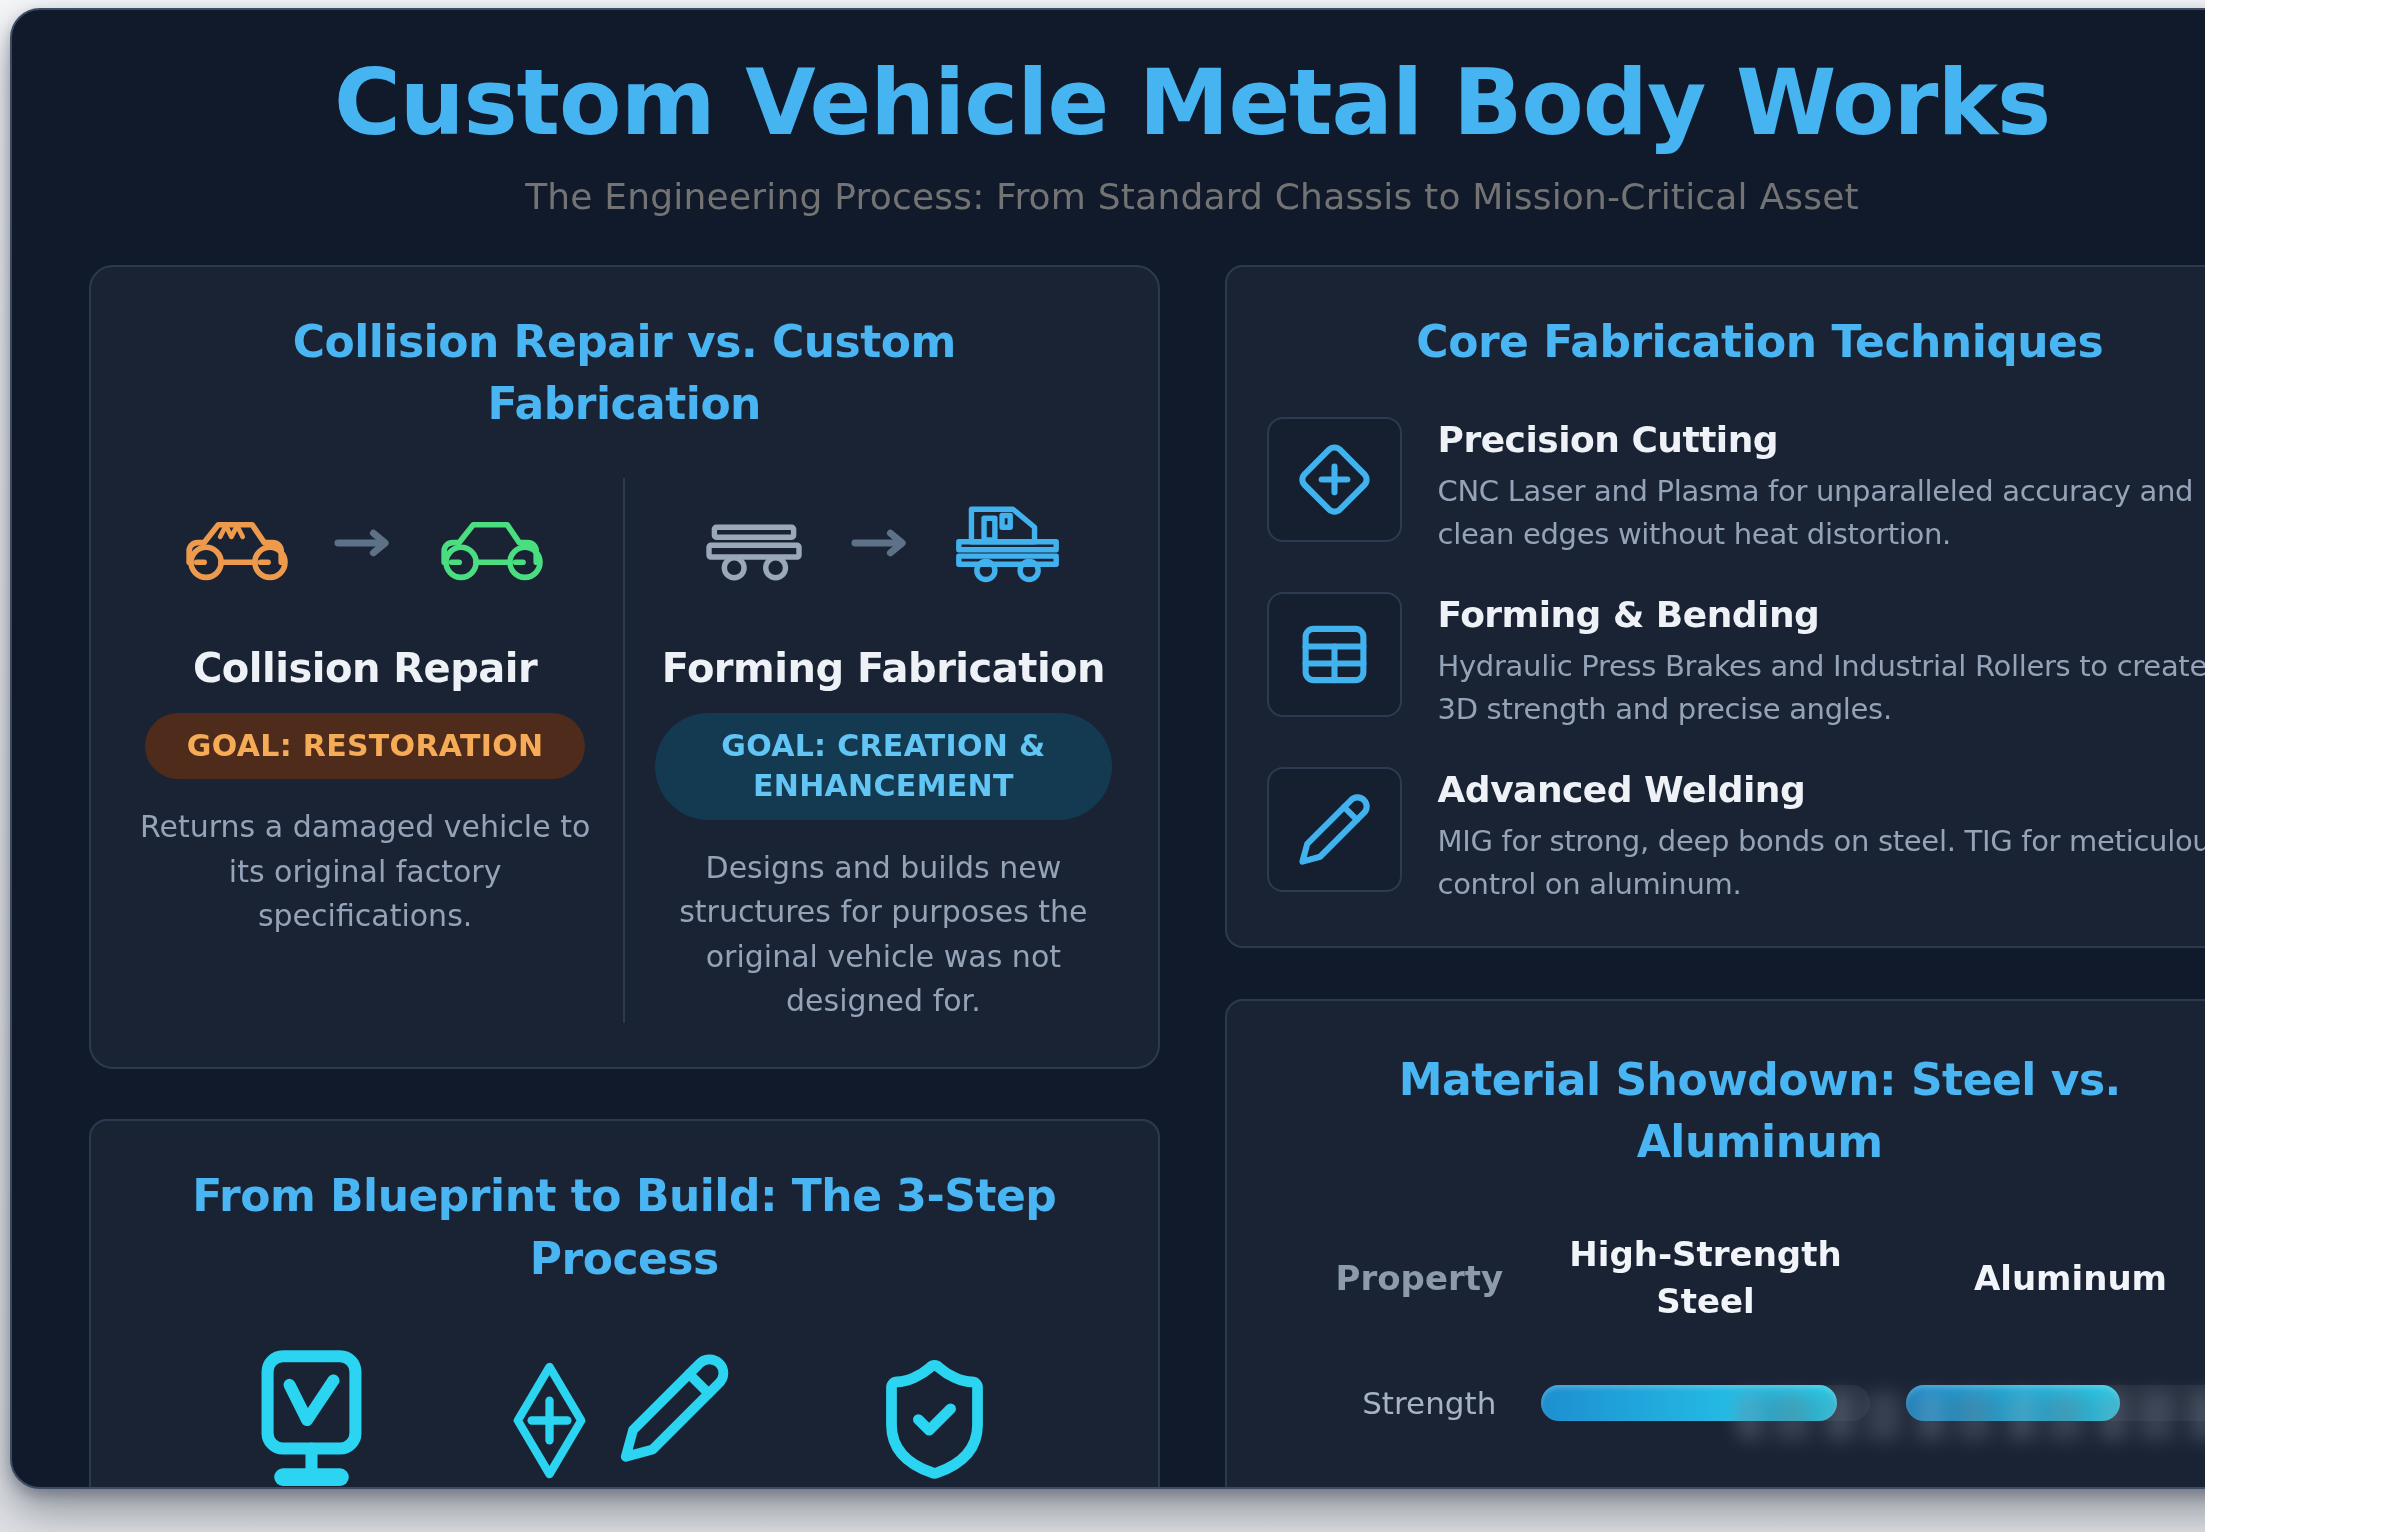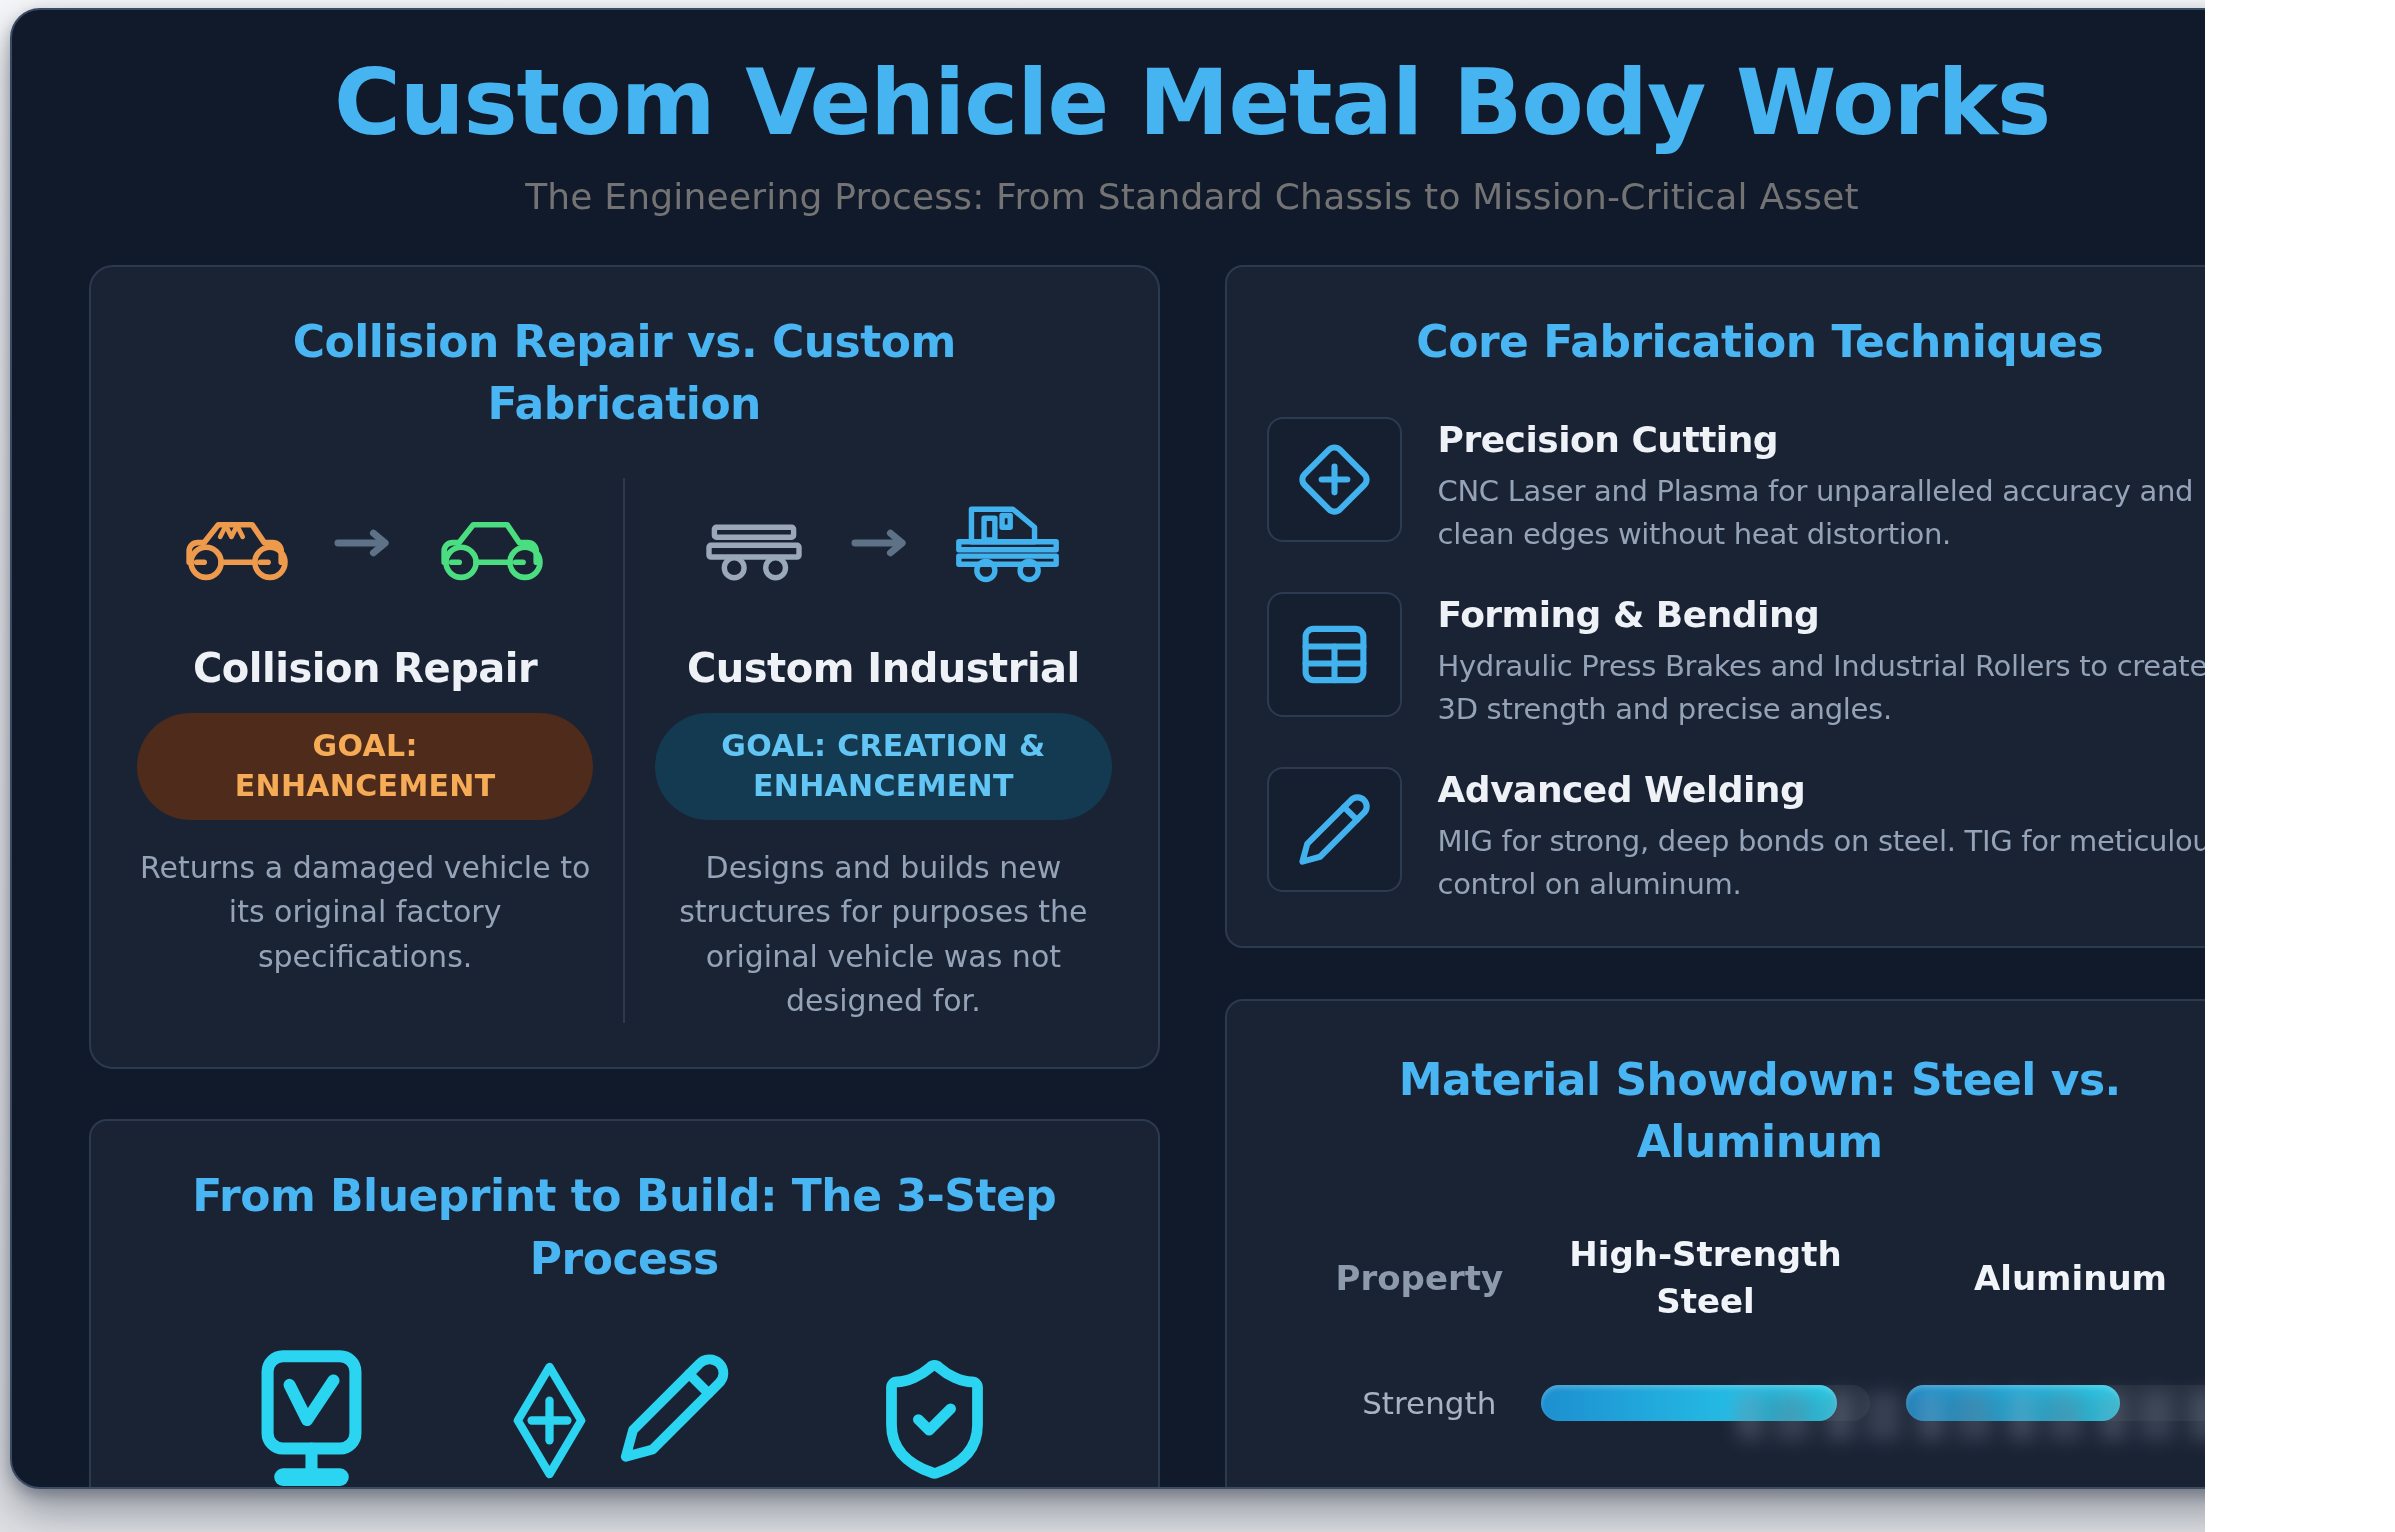--- a/index.html
+++ b/index.html
@@ -100,21 +100,21 @@
                     <path d="M14 68 V56 a9 9 0 0 1 9-9 h7 l15-19 h36 l13 19 h9 a9 9 0 0 1 9 9 v12"></path>
                     <path d="M48 68 H84"></path>
                     <circle cx="32" cy="68" r="16"></circle>
                     <circle cx="100" cy="68" r="16"></circle>
                     <path d="M22 68 H30"></path>
                       <path d="M90 68 H98"></path>
                   </svg>
                 </span>
               </div>
               <h3>Collision Repair</h3>
-              <span class="badge badge-restore">GOAL: ENHANCEMENT</span>
+              <span class="badge badge-restore">GOAL: RESTORATION</span>
               <p class="p-left">Returns a damaged vehicle to its original factory specifications.</p>
             </div>
 
             <div class="half half-right">
               <div class="icons-row">
                 <span>
                   <svg width="117" height="95" viewBox="0 0 130 96" fill="none" stroke="#9AA8BA" stroke-width="6" stroke-linecap="round" stroke-linejoin="round">
                     <rect x="16" y="30" width="88" height="11" rx="2"></rect>
                     <rect x="10" y="50" width="100" height="13" rx="2"></rect>
                     <circle cx="38" cy="75" r="11"></circle>
@@ -132,21 +132,21 @@
                     <path d="M26 10 h46 l24 20 v16 h-70 z"></path>
                     <rect x="40" y="20" width="12" height="24"></rect>
                     <rect x="60" y="17" width="9" height="13"></rect>
                     <rect x="12" y="46" width="108" height="9"></rect>
                     <rect x="12" y="62" width="108" height="9"></rect>
                     <circle cx="42" cy="78" r="10"></circle>
                     <circle cx="90" cy="78" r="10"></circle>
                   </svg>
                 </span>
               </div>
-              <h3>Custom Industrial</h3>
+              <h3>Forming Fabrication</h3>
               <span class="badge badge-create">GOAL: CREATION &amp; ENHANCEMENT</span>
               <p class="p-right">Designs and builds new structures for purposes the original vehicle was not designed for.</p>
             </div>
 
           </div>
         </div>
 
         <div class="card card-process">
           <h2>From Blueprint to Build: The 3-Step Process</h2>
           <div class="steps-row">

